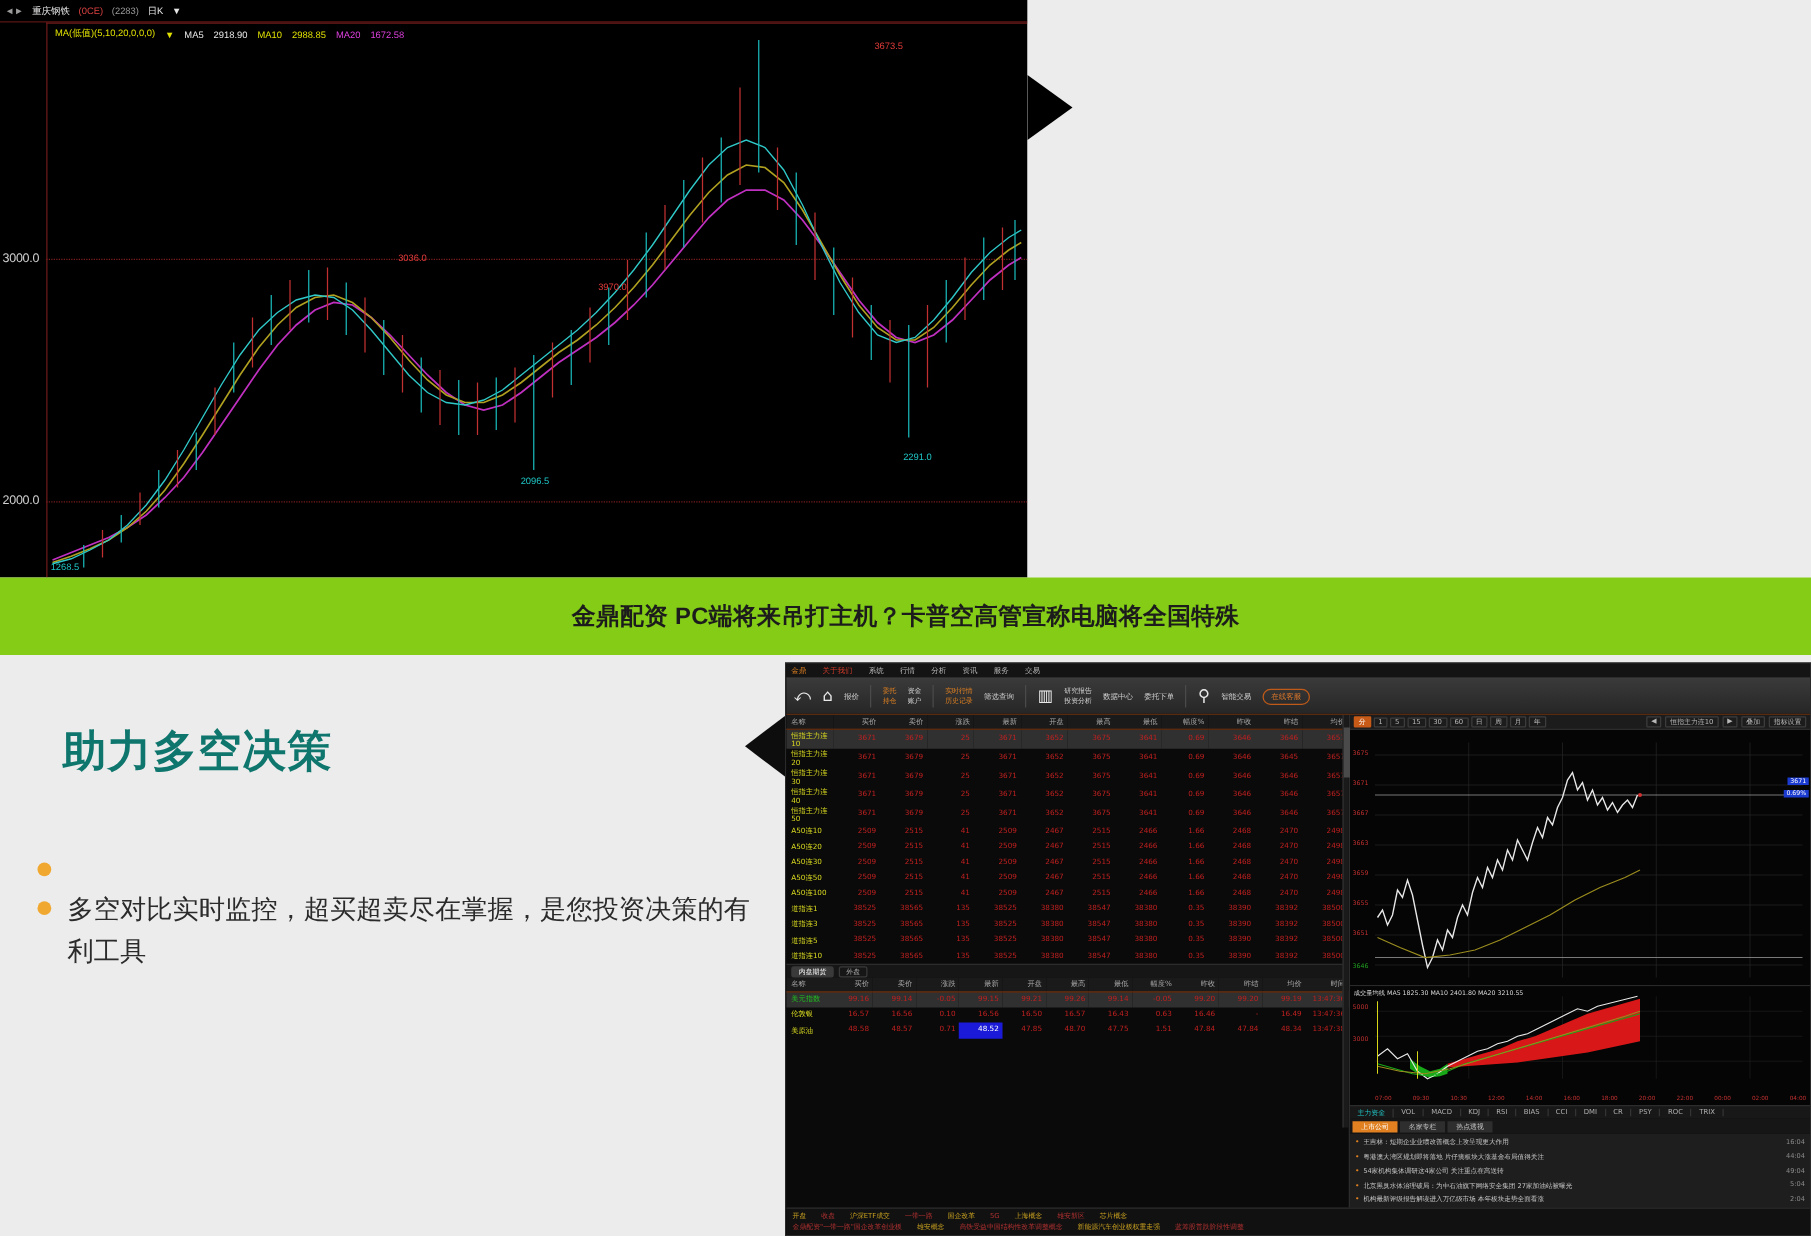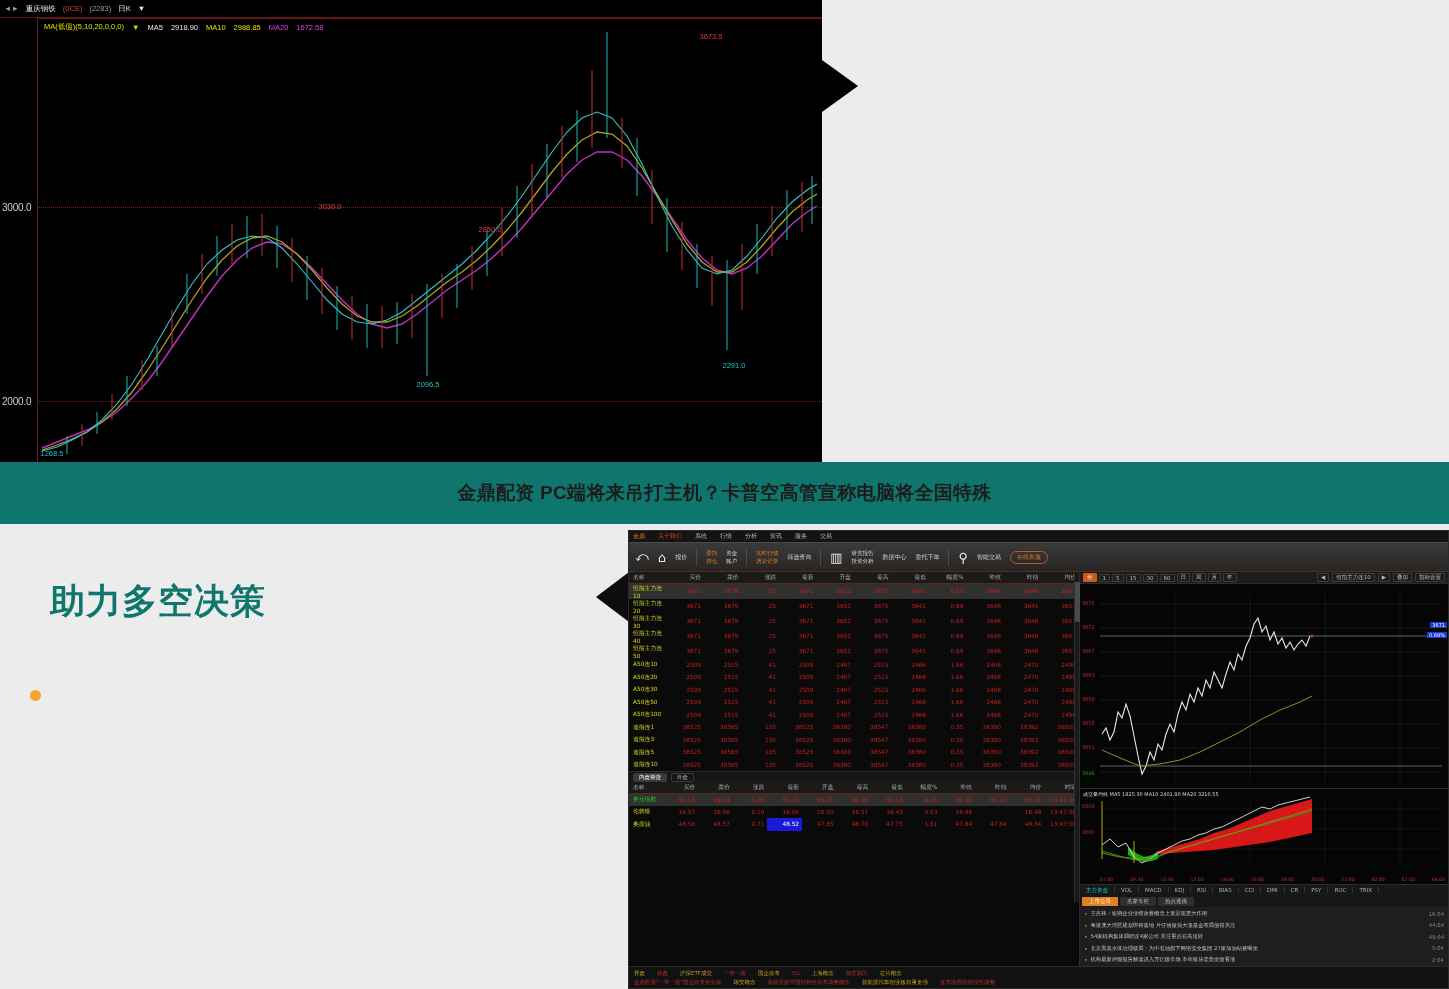--- a/index.html
+++ b/index.html
@@ -67,21 +67,21 @@
   }
   .bullet-row { display: flex; align-items: flex-start; margin-bottom: 10px; }
   .bullet-dot {
     width: 11px; height: 11px; border-radius: 50%; background: #f0a830;
     flex: 0 0 11px; margin-top: 10px; margin-right: 13px;
   }
 
   
   .banner {
     position: absolute; left: 0; top: 462px; width: 1449px; height: 62px;
-    background: #0f766e; display: flex; align-items: center; justify-content: center;
+    background: #84cc16; display: flex; align-items: center; justify-content: center;
   }
   .banner-text {
     font-size: 19px; font-weight: bold; color: #1c1c1c; letter-spacing: 0.3px;
   }
 
   
   .bottom-section { position: absolute; left: 0; top: 524px; width: 1449px; height: 465px; background: #ececec; }
   .bottom-text-panel { position: absolute; left: 0; top: 524px; width: 628px; height: 465px; background: #ececec; }
   .arrow-left-bottom {
     position: absolute; left: 596px; top: 572px;
@@ -313,21 +313,21 @@
             <line x1="615" y1="152" x2="615" y2="206"></line>
           <line x1="645" y1="204" x2="645" y2="252"></line>
             <line x1="675" y1="238" x2="675" y2="288"></line>
           <line x1="705" y1="226" x2="705" y2="292"></line>
             <line x1="735" y1="188" x2="735" y2="238"></line>
           <line x1="765" y1="164" x2="765" y2="214"></line>
         </g>
       </svg>
 
       <div class="k-annot annot-red" style="left:330px; top:190px;margin-top:12px;">3036.0</div>
-      <div class="k-annot annot-red" style="left:490px; top:225px;">2850.0</div>
+      <div class="k-annot annot-red" style="left:490px; top:225px;">3970.0</div>
       <div class="k-annot annot-red" style="left:711px; top:32px;">3673.5</div>
       <div class="k-annot annot-cyan" style="left:428px; top:380px;">2096.5</div>
       <div class="k-annot annot-cyan" style="left:734px; top:361px;">2291.0</div>
       <div class="k-annot annot-cyan" style="left:52px; top:449px;">1268.5</div>
     </div>
 
     <div class="top-text-panel">
       
       
     </div>
@@ -339,20 +339,24 @@
   </div>
 
   <div class="bottom-section">
     <div class="bottom-text-panel" style="left:0;top:0;height:465px;"></div>
   </div>
 
   <div class="head-title title-bottom">助力多空决策</div>
   <div class="bullets-bottom">
     <div class="bullet-row">
       <span class="bullet-dot"></span>
+    </div>
+    <div class="bullet-row">
+      <span class="bullet-dot"></span>
+      <span class="bullet-text-b">多空对比实时监控，超买超卖尽在掌握，是您投资决策的有利工具</span>
     </div>
   </div>
   <div class="arrow-left-bottom"></div>
 
   <div class="terminal">
 
     <div class="term-menubar">
       <span class="mb-orange">金鼎</span>
       <span class="mb-red">关于我们</span>
       <span>系统</span>

